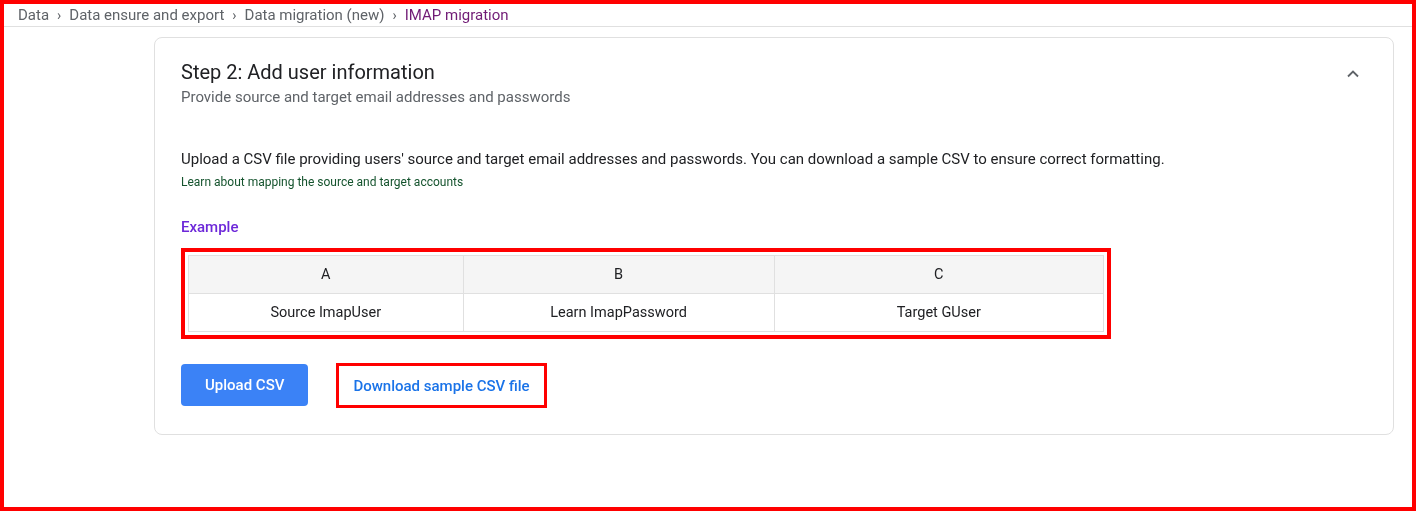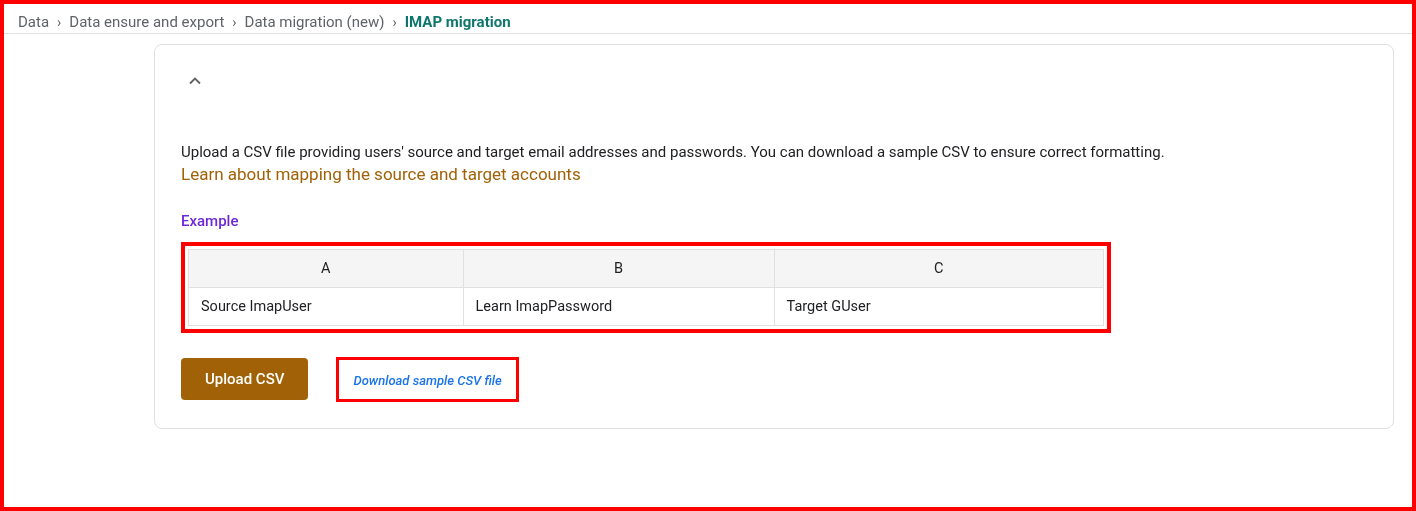--- a/index.html
+++ b/index.html
@@ -21,28 +21,27 @@
       height: 100%;
     }
     .breadcrumb {
       display: flex;
       align-items: center;
       padding: 2px 14px;
       font-size: 15px;
       color: #5f6368;
       border-bottom: 1px solid #e0e0e0;
       gap: 8px;
-      margin-top: 7px;
     }
     .breadcrumb-item {
       white-space: nowrap;
     }
     .breadcrumb-current {
-      color: #0f766e;
-      font-weight: 700;
+      color: #701a75;
+      font-weight: 400;
     }
     .chevron {
       color: #5f6368;
       font-size: 14px;
       line-height: 1;
     }
     .main {
       padding: 10px 18px 18px 150px;
     }
     .card {
@@ -76,24 +75,24 @@
     }
     .card-body {
       margin-top: 42px;
     }
     .description {
       font-size: 15px;
       color: #202124;
       line-height: 1.5;
     }
     .link {
-      color: #a16207;
+      color: #14532d;
       text-decoration: none;
       cursor: pointer;
-      font-size: 17px;
+      font-size: 12px;
     }
     .example-label {
       font-weight: 500;
       color: #6d28d9;
       margin-top: 28px;
       margin-bottom: 12px;
       font-size: 15px;
     }
     .table-wrap {
       border: 4px solid #ff0000;
@@ -101,77 +100,80 @@
       padding: 3px;
     }
     table {
       border-collapse: collapse;
       width: 100%;
       font-size: 14.5px;
     }
     th, td {
       border: 1px solid #e0e0e0;
       padding: 10px 12px;
-      text-align: left;
+      text-align: center;
       font-weight: 400;
     }
     th {
       background: #f5f5f5;
       text-align: center;
       color: #202124;
     }
     .col-a { width: 30%; }
     .col-b { width: 34%; }
     .col-c { width: 36%; }
     .actions {
       display: flex;
       align-items: center;
       gap: 28px;
       margin-top: 24px;
     }
     .btn-primary {
-      background: #a16207;
+      background: #3b82f6;
       color: #fff;
       border: none;
       border-radius: 4px;
       padding: 12px 24px;
       font-size: 15px;
       font-weight: 500;
       cursor: pointer;
       font-family: inherit;
     }
     .download-wrap {
       border: 3px solid #ff0000;
       padding: 10px 14px;
     }
     .download-link {
       color: #1a73e8;
       font-weight: 500;
-      font-size: 13px;
-      cursor: pointer;
-      font-style: italic;
+      font-size: 15px;
+      cursor: pointer;
     }
   </style>
 </head>
 <body>
 
 <div class="outer-frame">
   <nav class="breadcrumb">
     <span class="breadcrumb-item">Data</span>
     <span class="chevron">›</span>
     <span class="breadcrumb-item">Data ensure and export</span>
     <span class="chevron">›</span>
     <span class="breadcrumb-item">Data migration (new)</span>
     <span class="chevron">›</span>
     <span class="breadcrumb-item breadcrumb-current">IMAP migration</span>
   </nav>
 
   <div class="main">
     <div class="card">
       <div class="card-header">
+        <div>
+          <div class="card-title">Step 2: Add user information</div>
+          <div class="card-subtitle">Provide source and target email addresses and passwords</div>
+        </div>
         <div class="collapse-icon">
           <svg width="20" height="20" viewBox="0 0 24 24" fill="none" stroke="#5f6368" stroke-width="2.2">
               <polyline points="6 15 12 9 18 15"></polyline>
             </svg>
         </div>
       </div>
 
       <div class="card-body">
         <div class="description">Upload a CSV file providing users' source and target email addresses and passwords. You can download a sample CSV to ensure correct formatting.</div>
         <a class="link">Learn about mapping the source and target accounts</a>

